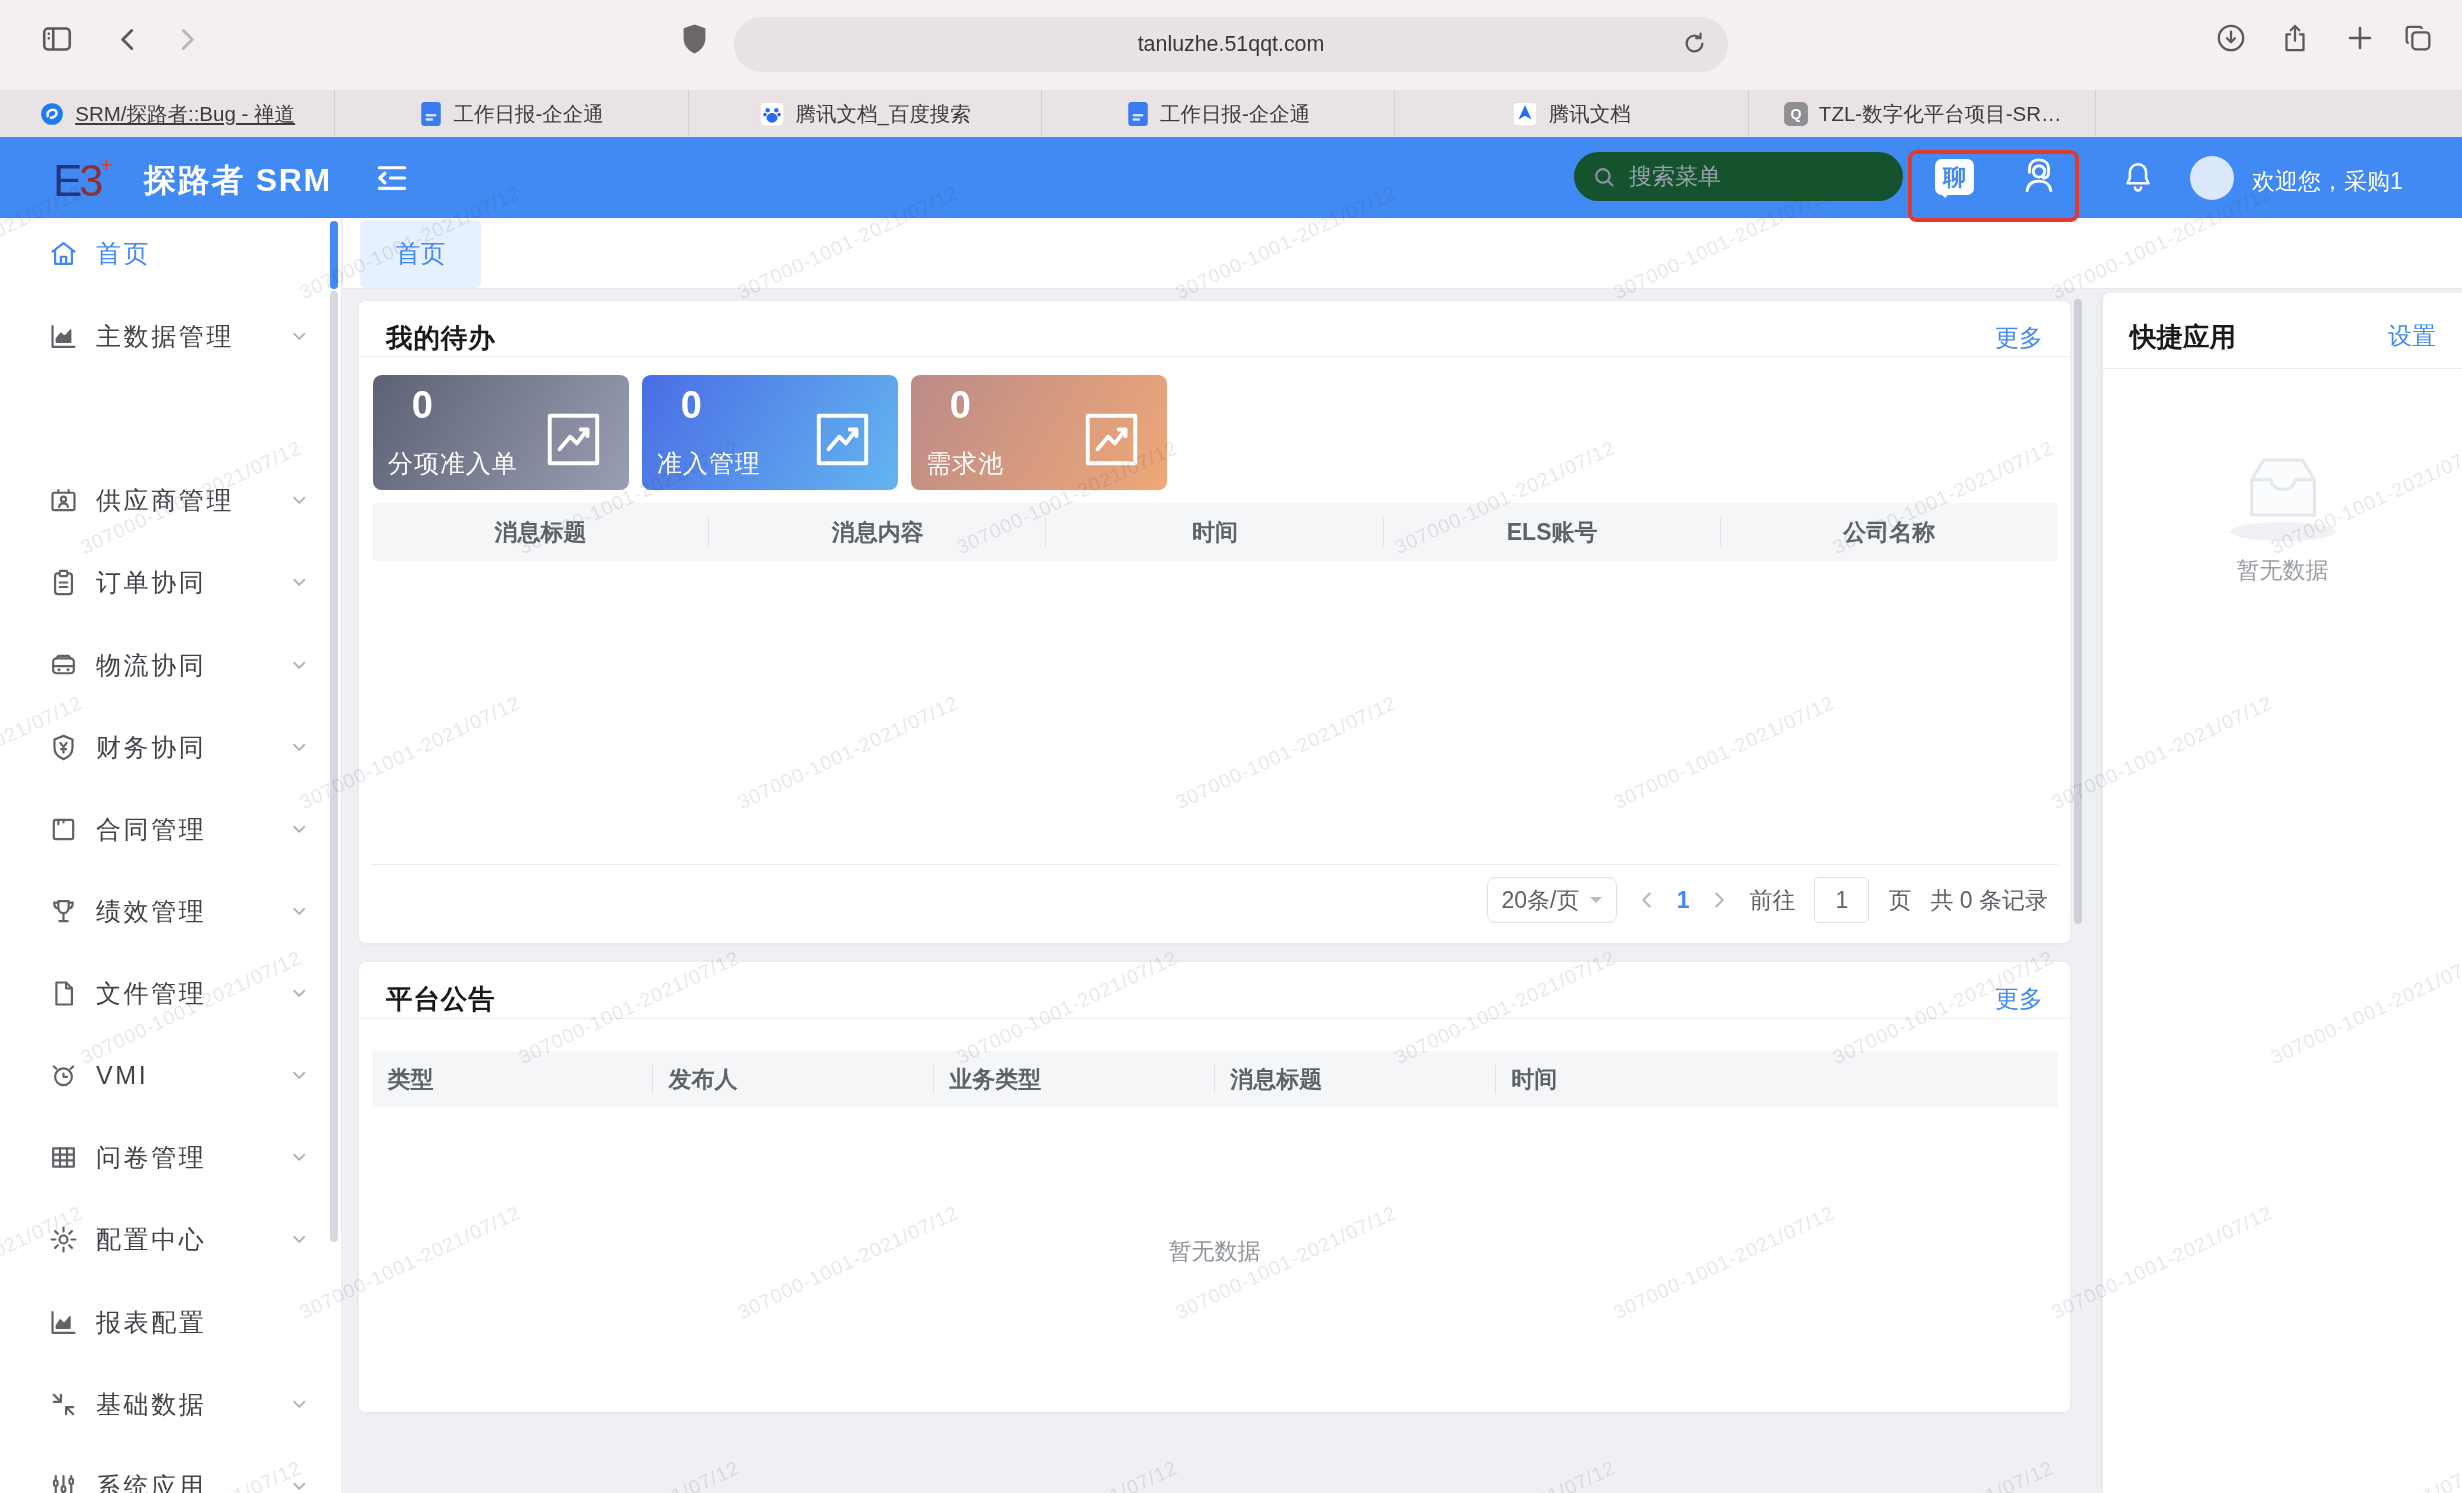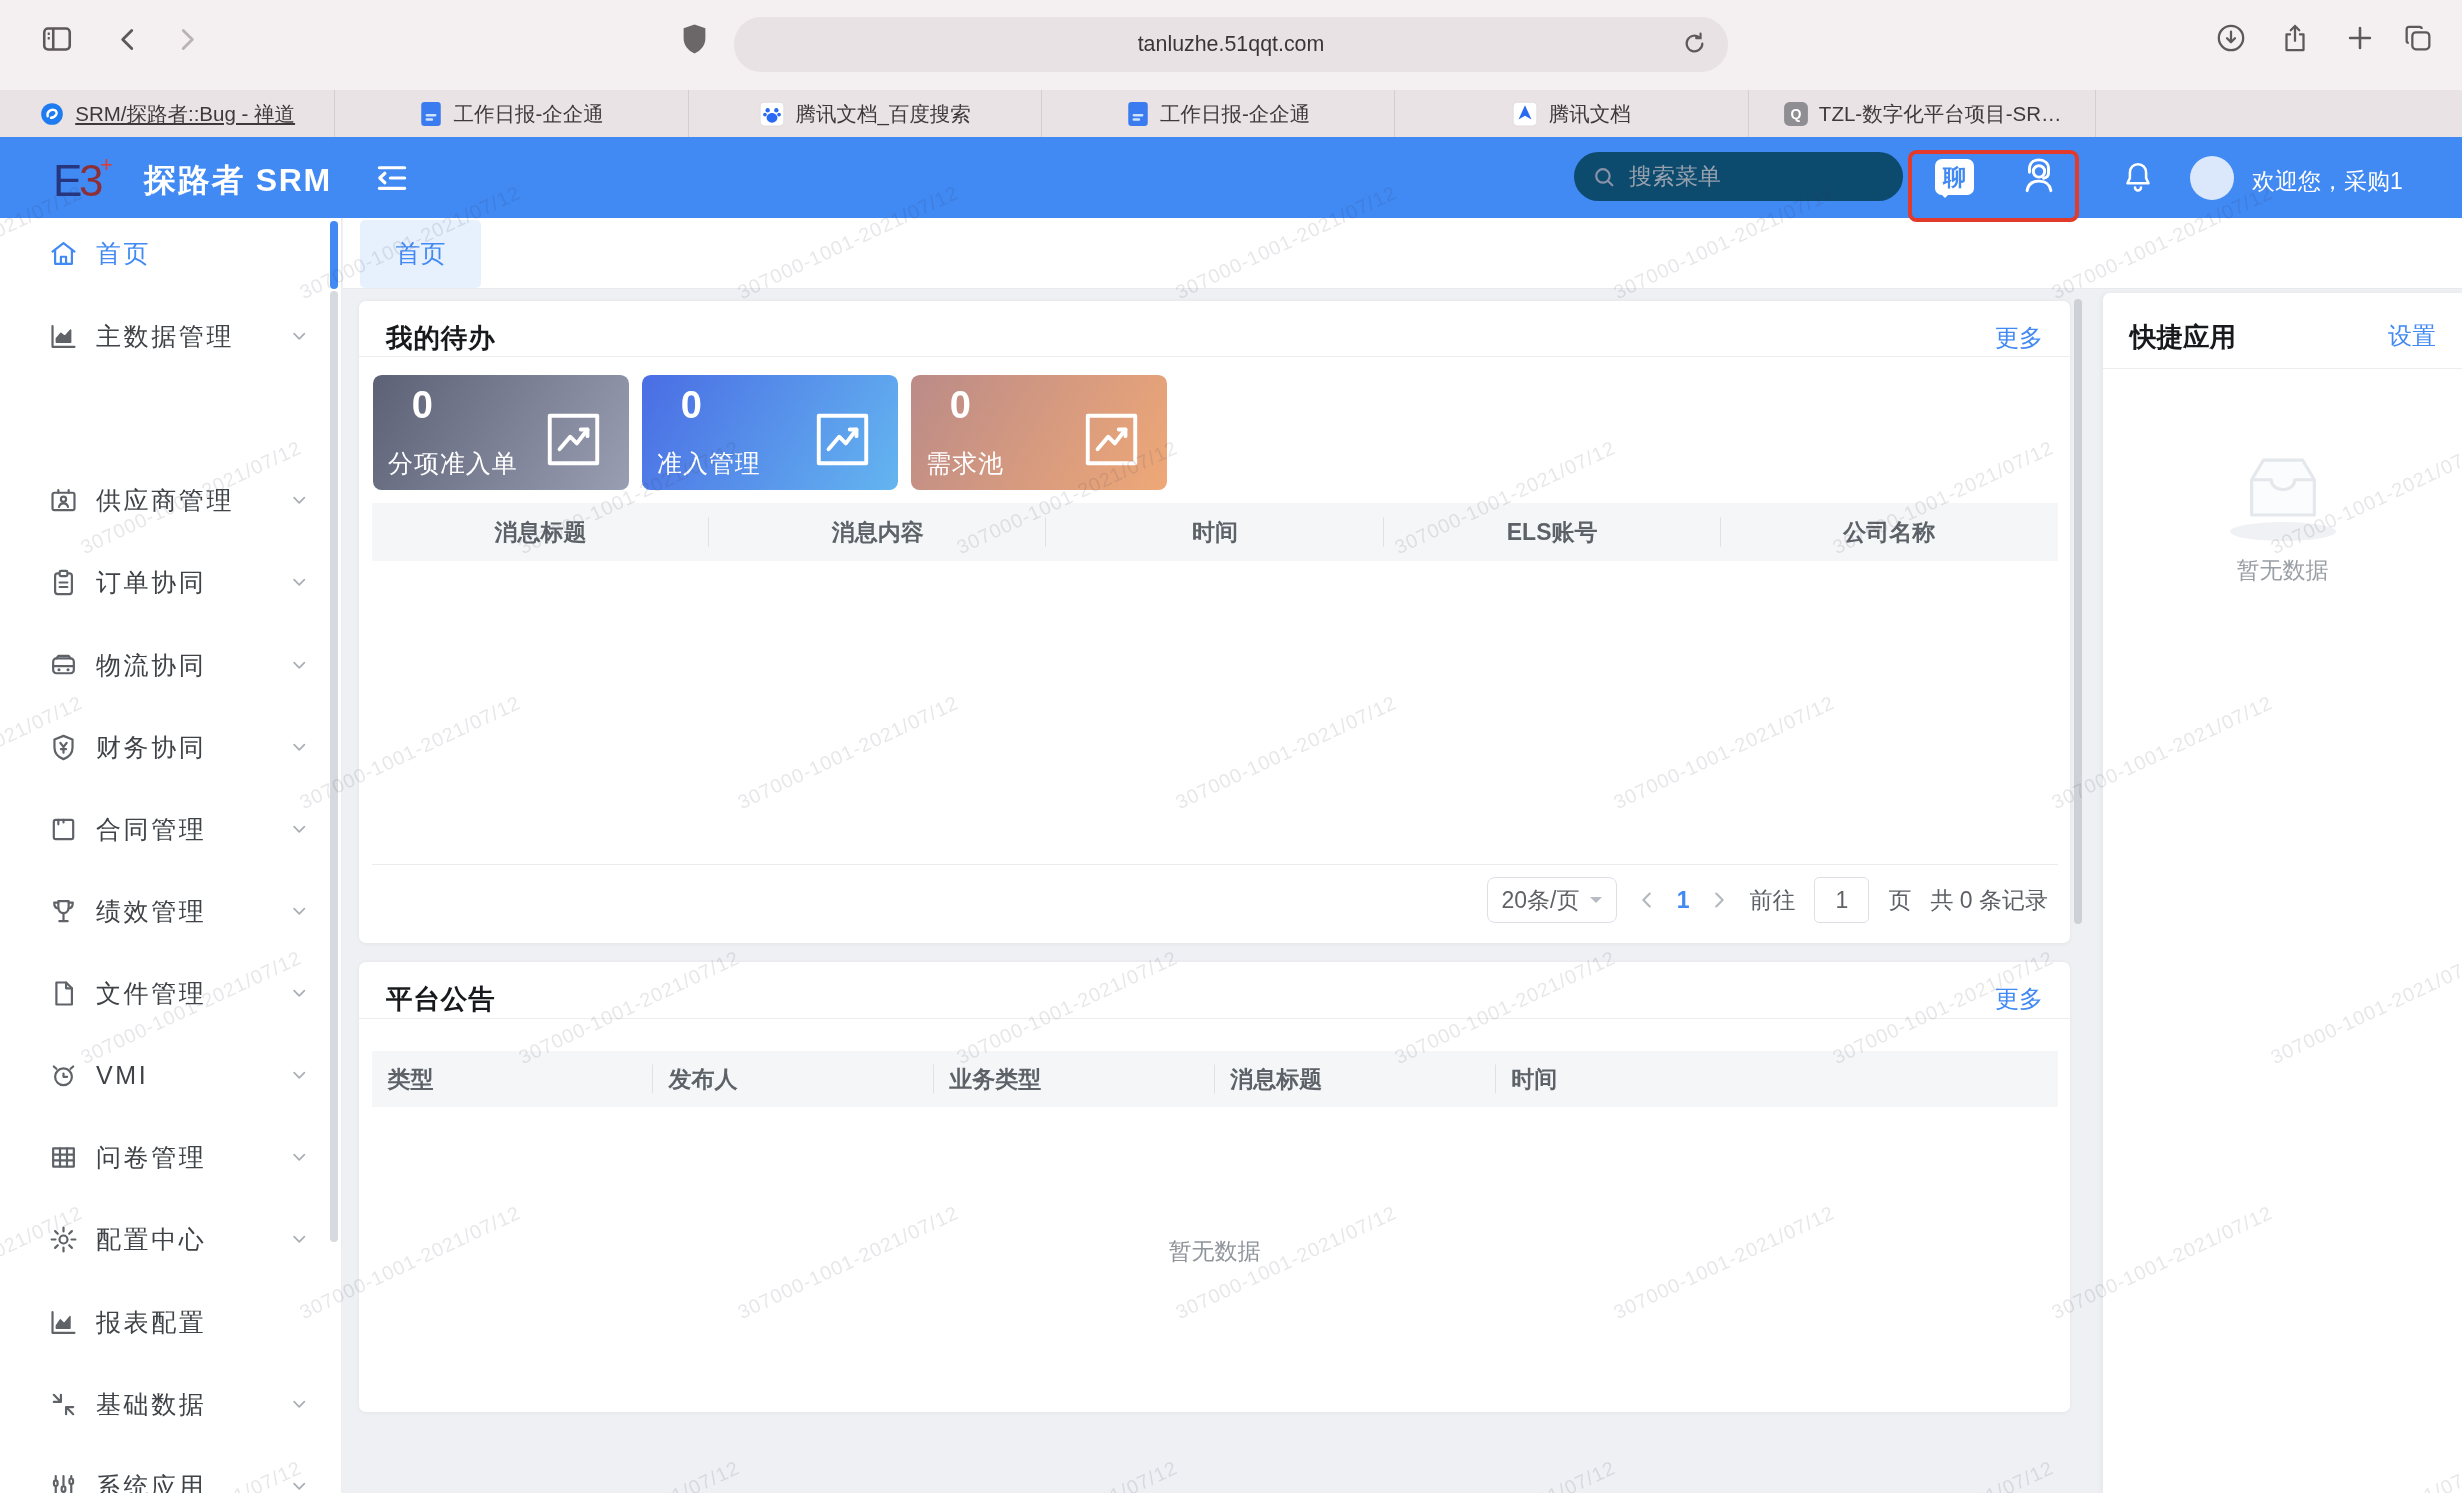--- a/index.html
+++ b/index.html
@@ -20,21 +20,21 @@
              font-size:21.4px; color:#3a3637; }
   .urlpill .reload { position:absolute; right:19px; top:12px; }
 
   
   #appheader { left:0; top:137px; width:2462px; height:81px; background:#4189f3; z-index:10; }
   #logo { position:absolute; left:53px; top:15.4px; font-weight:400; font-size:44px; letter-spacing:-3.4px; }
   #logo .e { color:#26357e; } #logo .three { color:#8c2f37; }
   #logo .plus { color:#e53a2e; font-size:22px; vertical-align:24px; letter-spacing:0; }
   #appname { position:absolute; left:144px; top:22px; color:#fff; font-size:32px; font-weight:700; letter-spacing:1.7px; }
   #collapse-btn { position:absolute; left:373px; top:22px; color:#fff; }
-  #searchbox { position:absolute; left:1574px; top:152px; width:329px; height:49px; background:#0c4a6e;
+  #searchbox { position:absolute; left:1574px; top:152px; width:329px; height:49px; background:#14532d;
                border-radius:25px; display:flex; align-items:center; padding-left:17px; gap:12px; z-index:11; }
   #searchbox .ph { color:#97a0ad; font-size:23px; }
   #redbox { position:absolute; left:1908px; top:150px; width:171px; height:72px; border:4.3px solid #e23a2b;
             border-radius:8.6px; z-index:46; }
   #chat-ic { position:absolute; left:1935px; top:159px; width:39px; height:36px; background:#fff; border-radius:6.8px;
              color:#4189f3; font-size:23px; font-weight:700; display:flex; align-items:center; justify-content:center; z-index:11;}
   #chat-ic:after { content:""; position:absolute; left:5.1px; bottom:-7.7px; border:5.1px solid transparent; border-top-color:#fff; }
   .hdr-white-ic { position:absolute; color:#fff; z-index:11; }
   #avatar { position:absolute; left:2190px; top:156px; width:44px; height:44px; border-radius:50%; background:#dbe7fb; z-index:11;}
   #welcome { position:absolute; left:2252px; top:166px; color:#fff; font-size:23px; z-index:11; }

